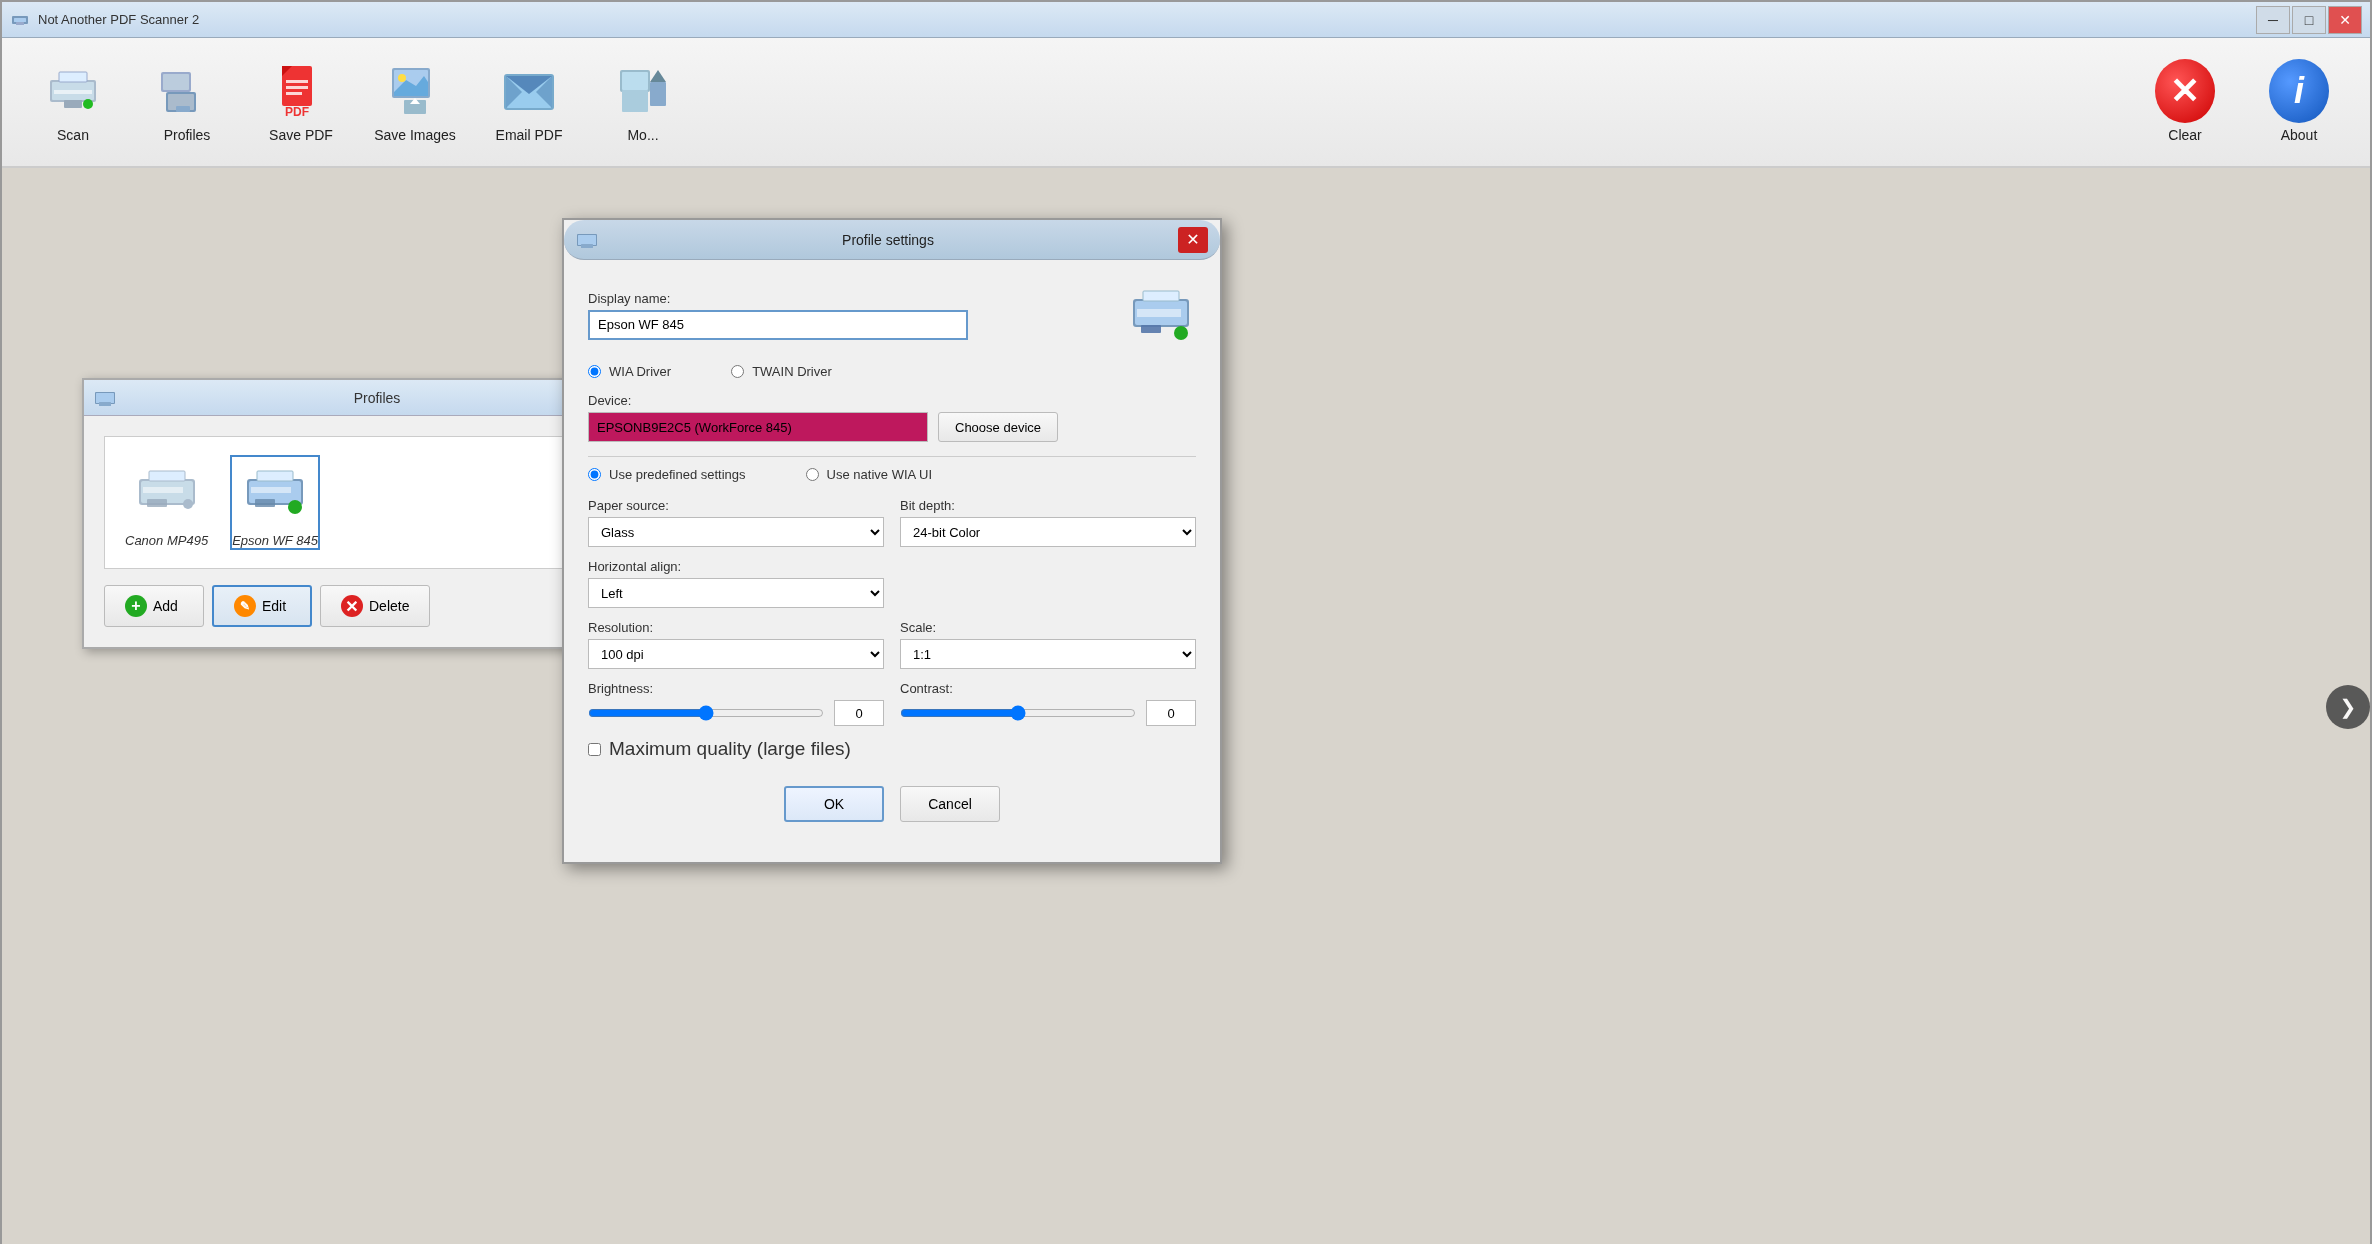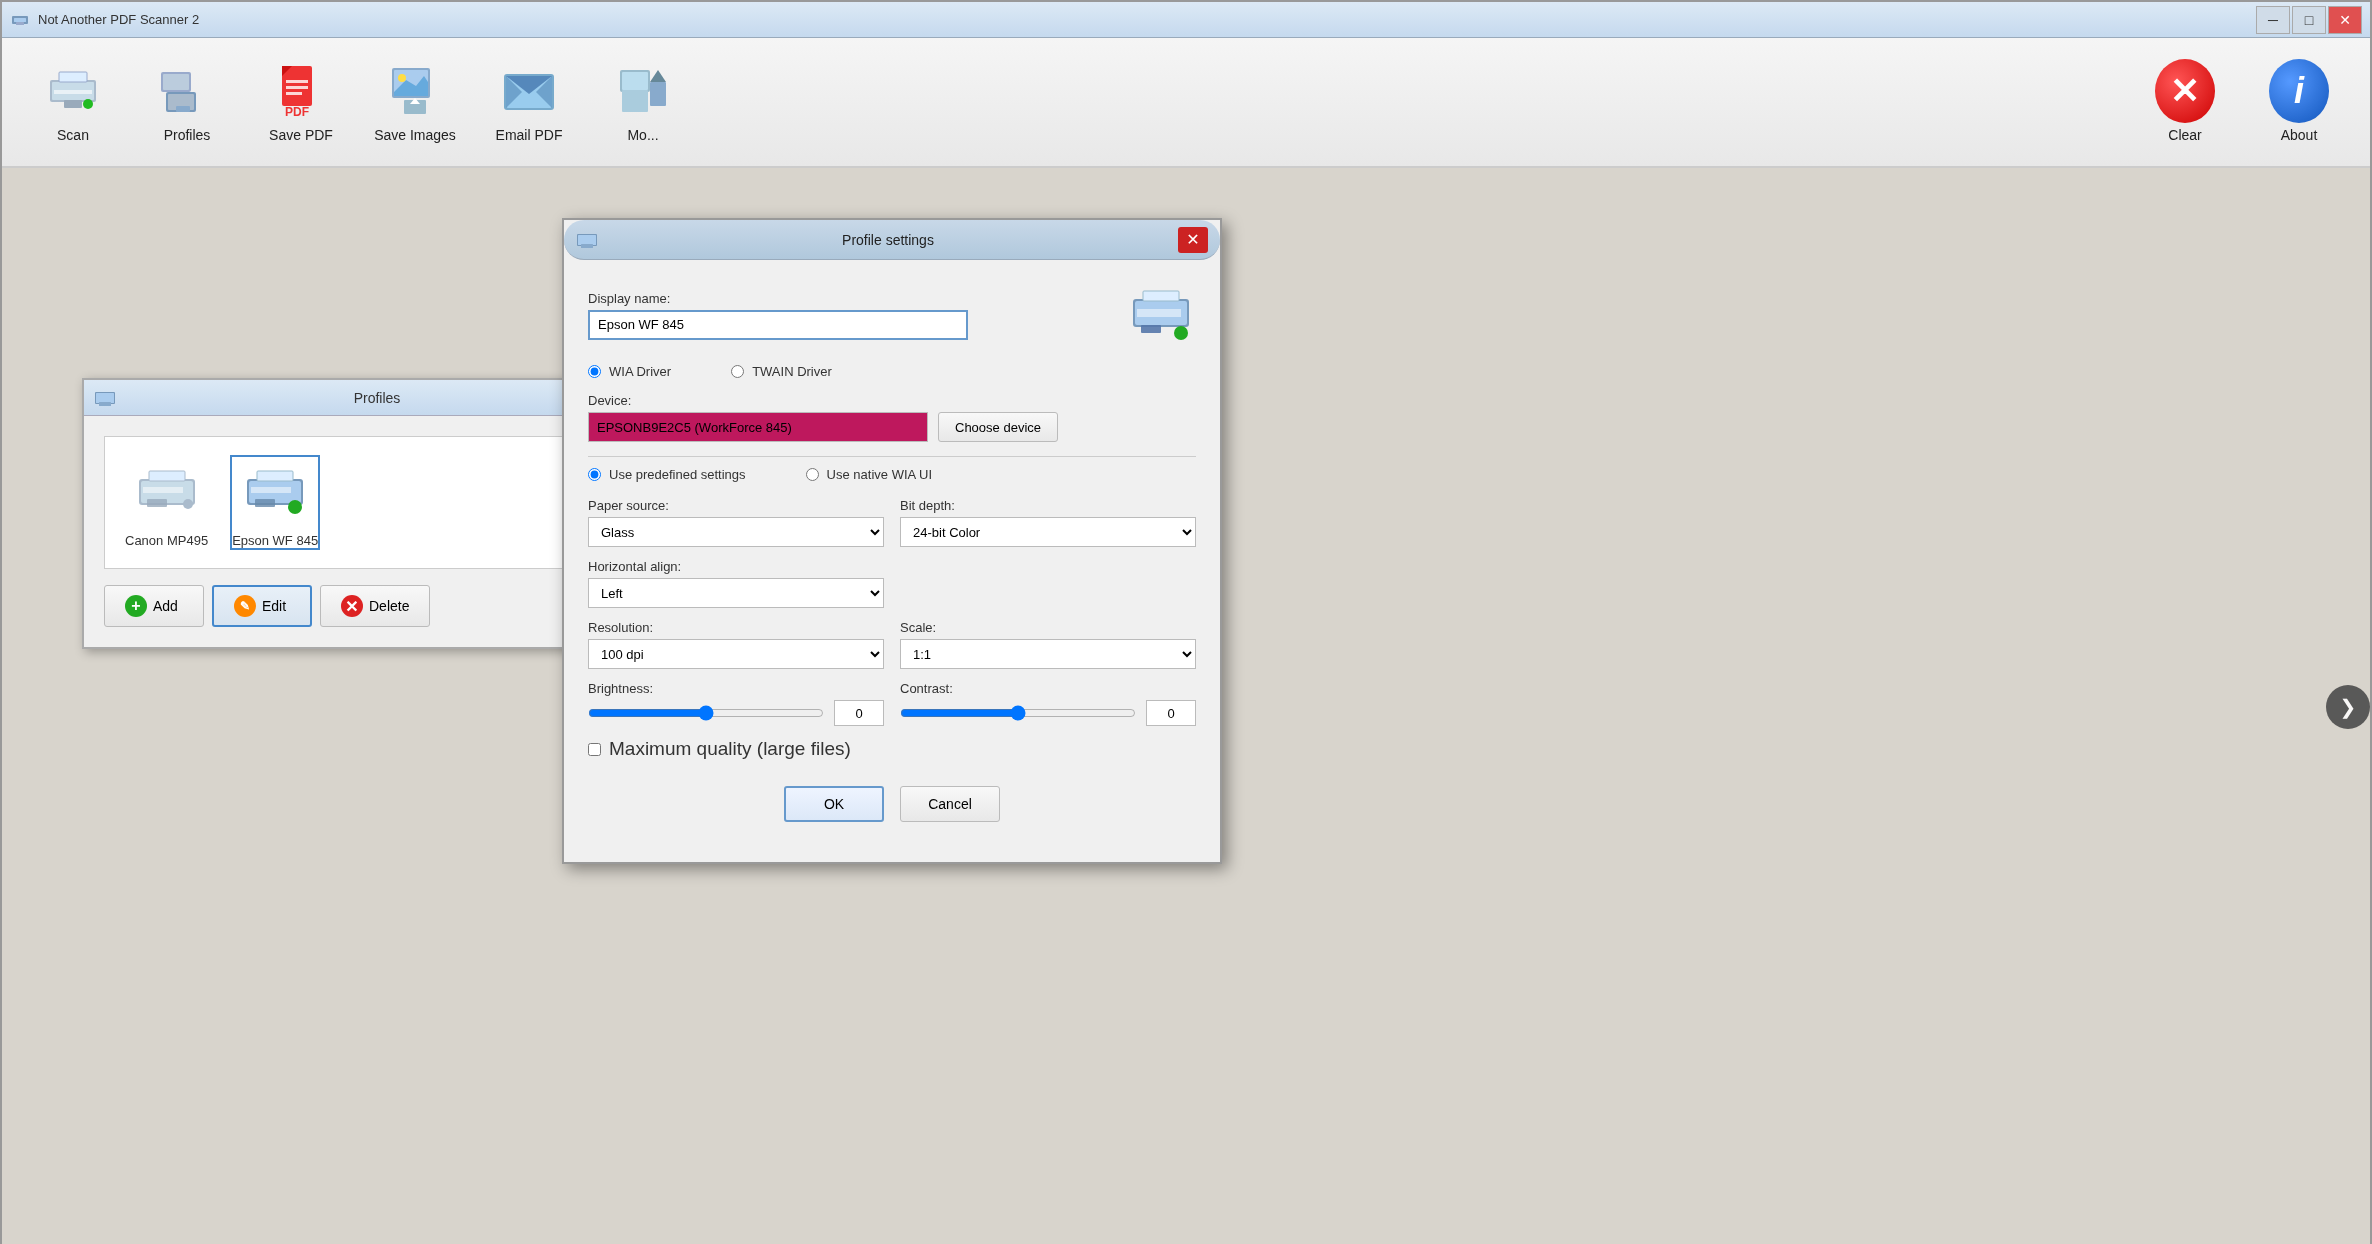--- a/index.html
+++ b/index.html
@@ -151,20 +151,21 @@
       border: 1px solid #ccc;
       padding: 20px;
       margin-bottom: 16px;
     }
     .profile-item {
       display: flex;
       flex-direction: column;
       align-items: center;
       gap: 8px;
       cursor: pointer;
+      font-style: italic;
     }
     .profile-item.selected {
       outline: 2px solid #4488cc;
     }
     .profile-item-label {
       font-size: 13px;
       color: #333;
     }
     .profiles-buttons {
       display: flex;

